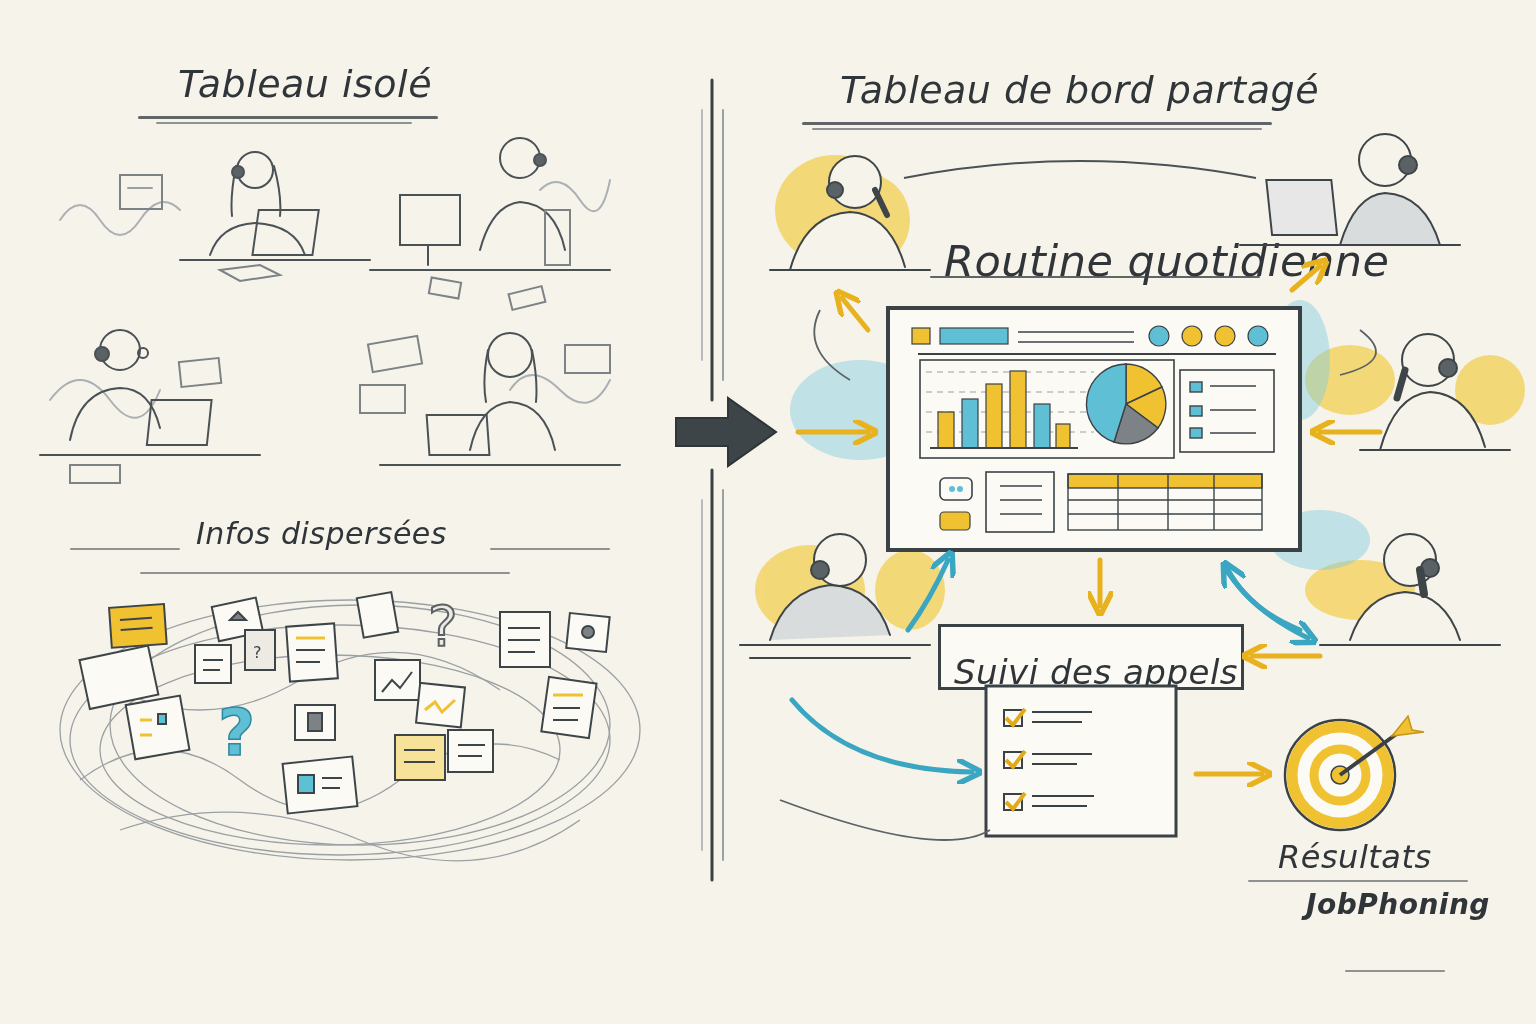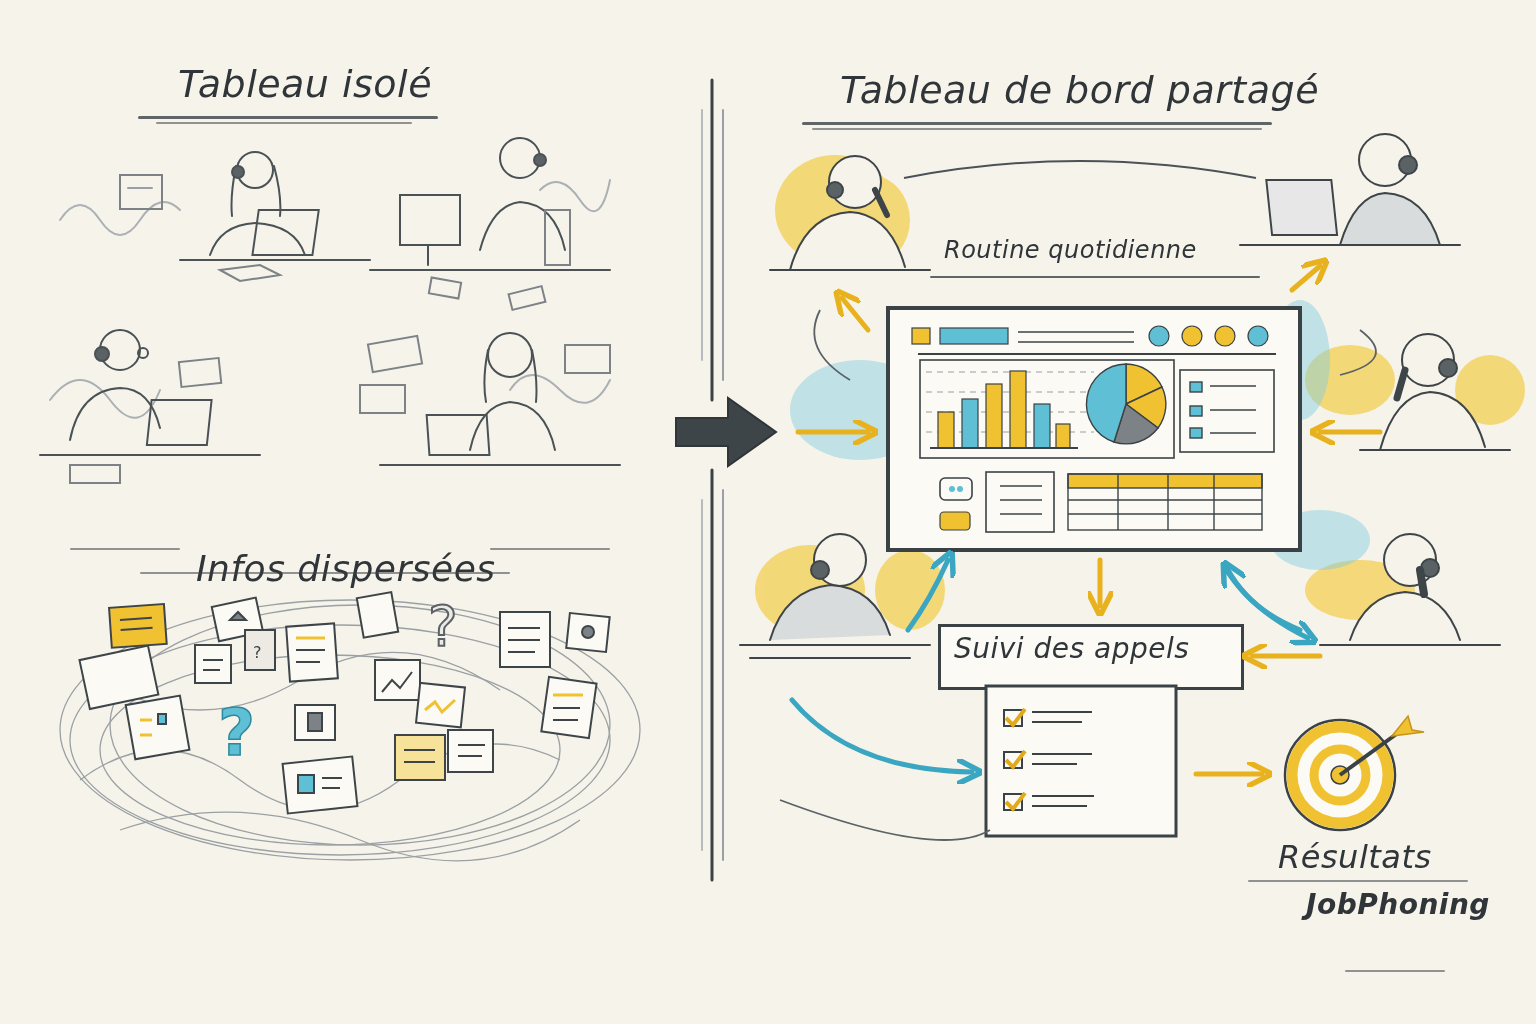--- a/index.html
+++ b/index.html
@@ -5,21 +5,21 @@
   html, body { margin:0; padding:0; }
   body {
     width:1536px; height:1024px; overflow:hidden; position:relative;
     background:#f6f3ea;
     font-family:"DejaVu Sans", sans-serif;
     color:#2f3538;
   }
   .abs { position:absolute; }
   .hand { font-family:"DejaVu Sans", sans-serif; color:#2f3538; letter-spacing:0.5px; }
   .title { font-size:38px; font-style:oblique; }
-  .subtitle { font-size:24px; font-style:oblique; }
+  .subtitle { font-size:43px; font-style:oblique; }
   .underline { position:absolute; height:3px; background:#3b4246; border-radius:2px; opacity:0.8; }
   .underline.thin { height:2px; opacity:0.55; }
   svg { position:absolute; overflow:visible; }
 </style>
 </head>
 <body>
 
 <div class="abs hand title" style="left:178px; top:62px;">Tableau isolé</div>
 <div class="underline" style="left:138px; top:116px; width:300px;"></div>
 <div class="underline thin" style="left:156px; top:122px; width:256px;"></div>
@@ -73,21 +73,21 @@
       <path d="M110,130 q10,-45 40,-48 q35,2 45,48"></path>
       <rect x="60" y="95" width="60" height="40" transform="skewX(4)"></rect>
       <rect x="10" y="20" width="50" height="28" stroke="#7c8286" transform="rotate(-10 35 34)"></rect>
       <rect x="0" y="65" width="45" height="28" stroke="#7c8286"></rect>
       <rect x="205" y="25" width="45" height="28" stroke="#7c8286"></rect>
       <line x1="20" y1="145" x2="260" y2="145"></line>
     </g>
   </g>
 </svg>
 
-<div class="abs hand title" style="left:196px; top:548px; font-size:36px;">Infos dispersées</div>
+<div class="abs hand title" style="left:196px; top:516px; font-size:30px;">Infos dispersées</div>
 <div class="underline thin" style="left:70px; top:548px; width:110px;"></div>
 <div class="underline thin" style="left:490px; top:548px; width:120px;"></div>
 <div class="underline thin" style="left:140px; top:572px; width:370px;"></div>
 
 <svg width="620" height="300" style="left:40px; top:580px;" viewBox="0 0 620 300">
   <g fill="none" stroke="#9aa0a3" stroke-width="1.3">
     <ellipse cx="310" cy="150" rx="290" ry="130"></ellipse>
     <ellipse cx="300" cy="160" rx="270" ry="115"></ellipse>
     <ellipse cx="320" cy="145" rx="250" ry="120"></ellipse>
     <ellipse cx="290" cy="170" rx="230" ry="95"></ellipse>
@@ -331,21 +331,21 @@
     <rect x="184" y="170" width="194" height="56" fill="none"></rect>
     <line x1="234" y1="170" x2="234" y2="226"></line>
     <line x1="284" y1="170" x2="284" y2="226"></line>
     <line x1="330" y1="170" x2="330" y2="226"></line>
     <line x1="184" y1="196" x2="378" y2="196"></line>
     <line x1="184" y1="210" x2="378" y2="210"></line>
   </g>
 </svg>
 
 <div class="abs" style="left:938px; top:624px; width:300px; height:60px; border:3px solid #3b4246; background:#fbfaf5;"></div>
-<div class="abs hand subtitle" style="left:954px; top:632px; font-size:28px;">Suivi des appels</div>
+<div class="abs hand subtitle" style="left:954px; top:652px; font-size:34px;">Suivi des appels</div>
 
 <svg width="200" height="160" style="left:982px; top:684px;" viewBox="0 0 200 160">
   <rect x="4" y="2" width="190" height="150" fill="#fbfaf5" stroke="#3b4246" stroke-width="3"></rect>
   <g stroke="#3b4246" stroke-width="2">
     <rect x="22" y="26" width="18" height="16" fill="none"></rect>
     <path d="M24,34 l7,7 l12,-16" stroke="#e2a91c" stroke-width="4" fill="none"></path>
     <line x1="50" y1="28" x2="110" y2="28"></line>
       <line x1="50" y1="38" x2="100" y2="38"></line>
     <rect x="22" y="68" width="18" height="16" fill="none"></rect>
     <path d="M24,76 l7,7 l12,-16" stroke="#e2a91c" stroke-width="4" fill="none"></path>

